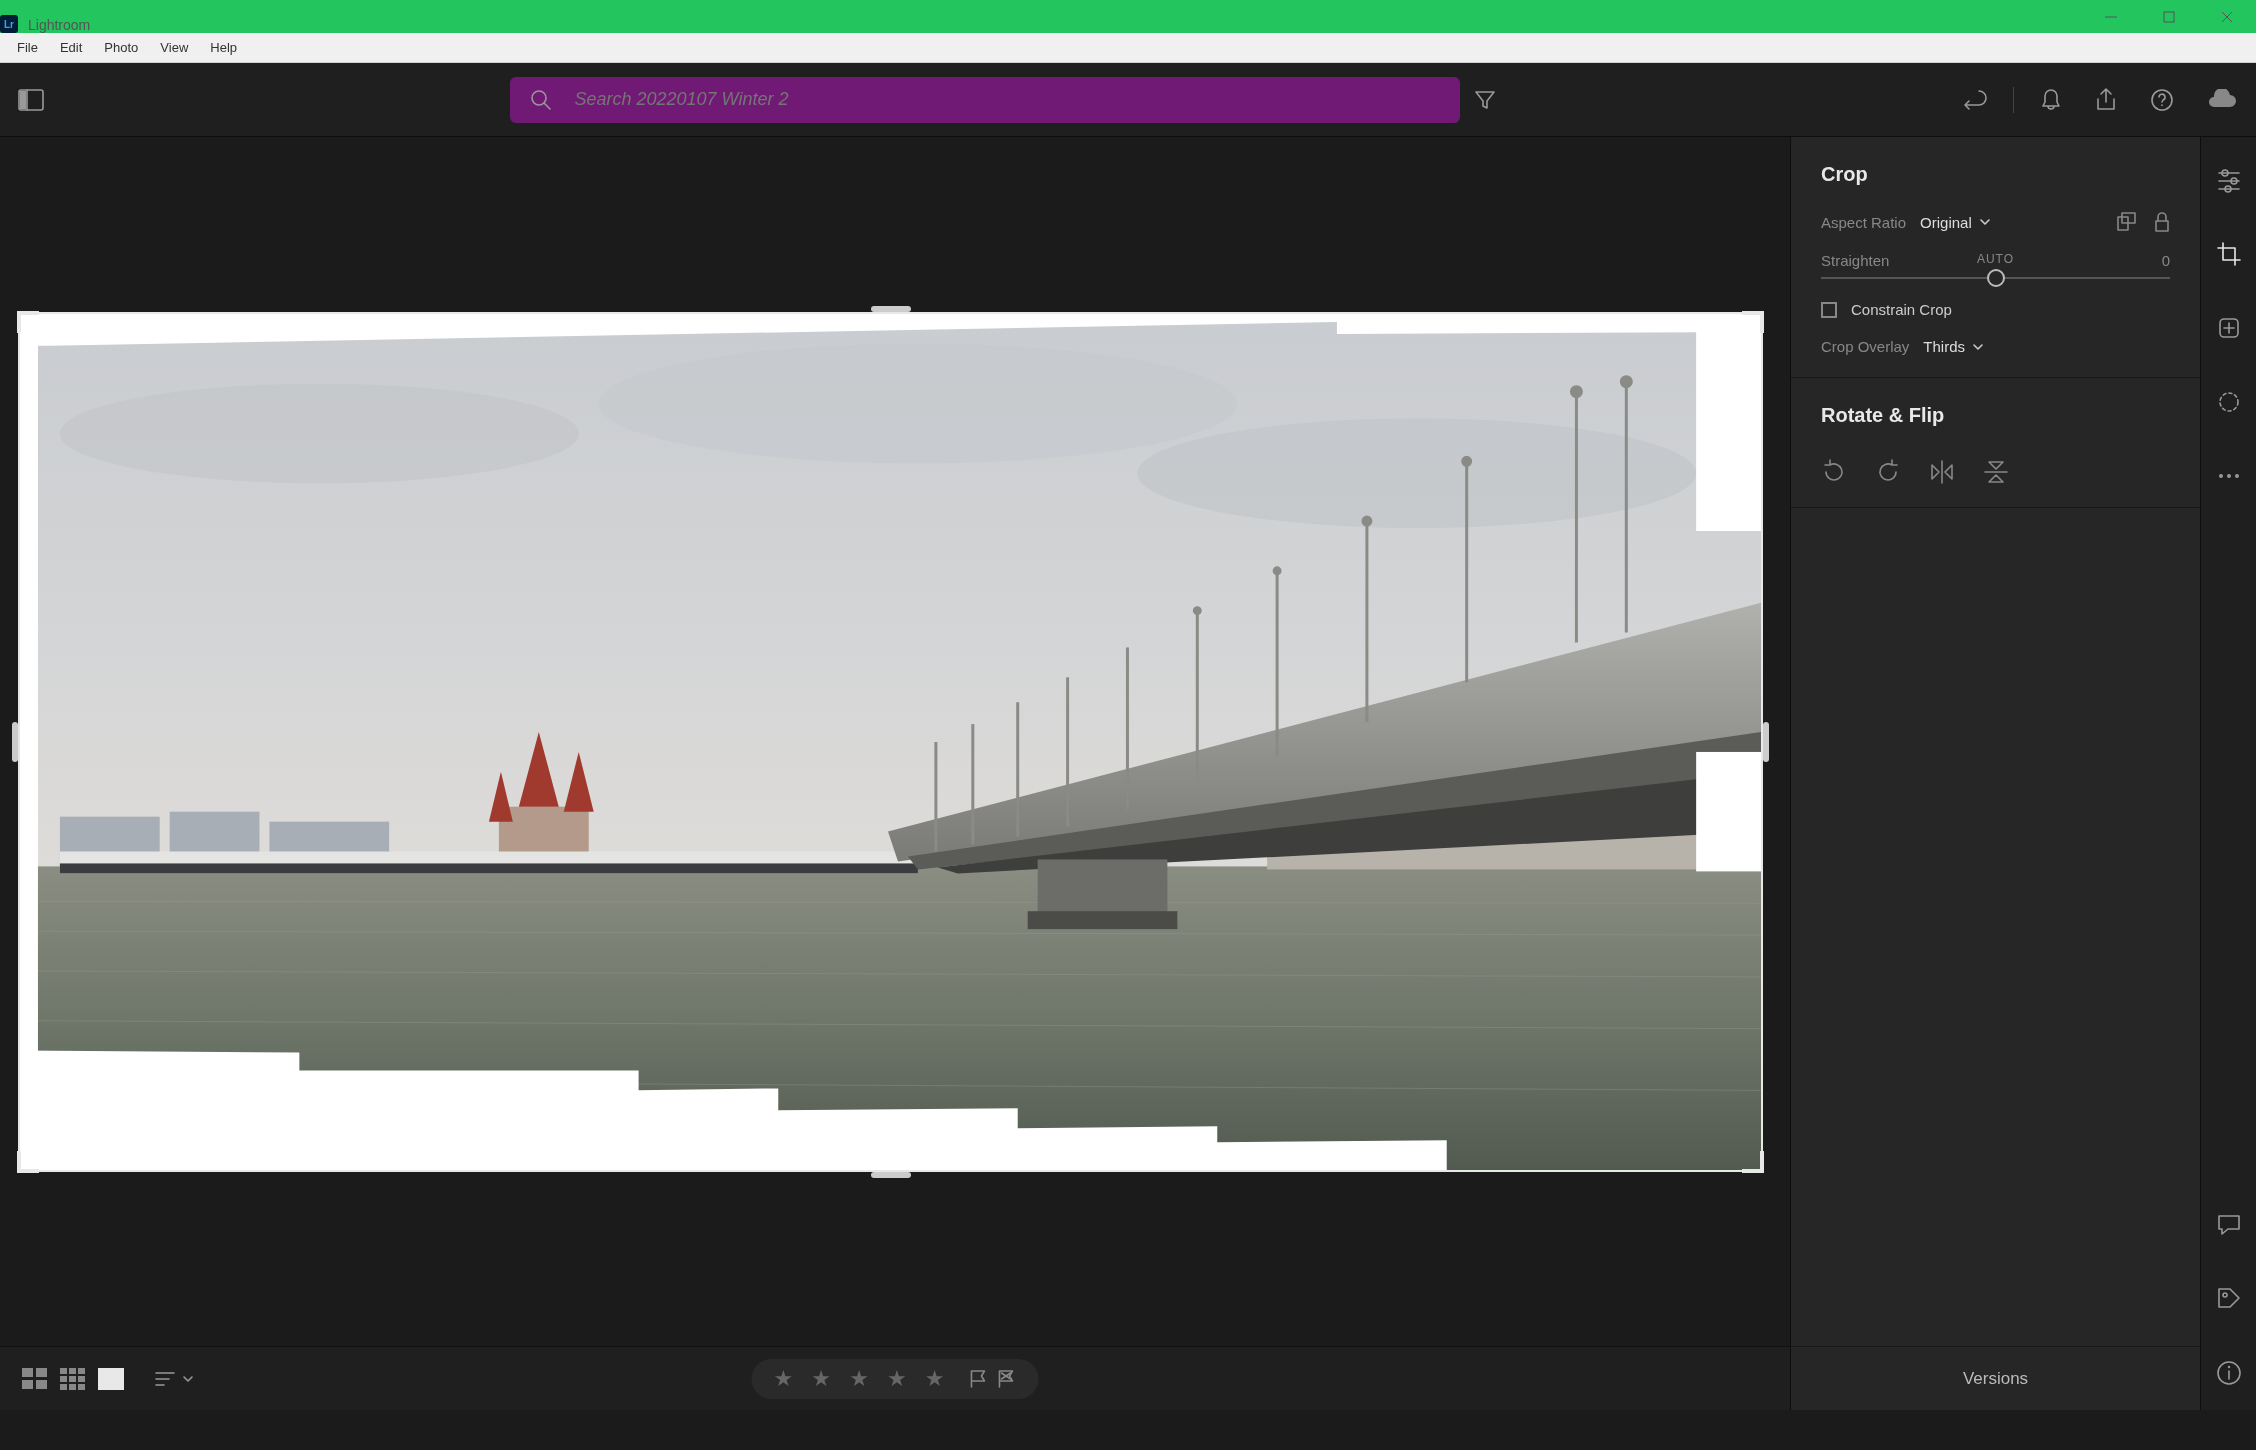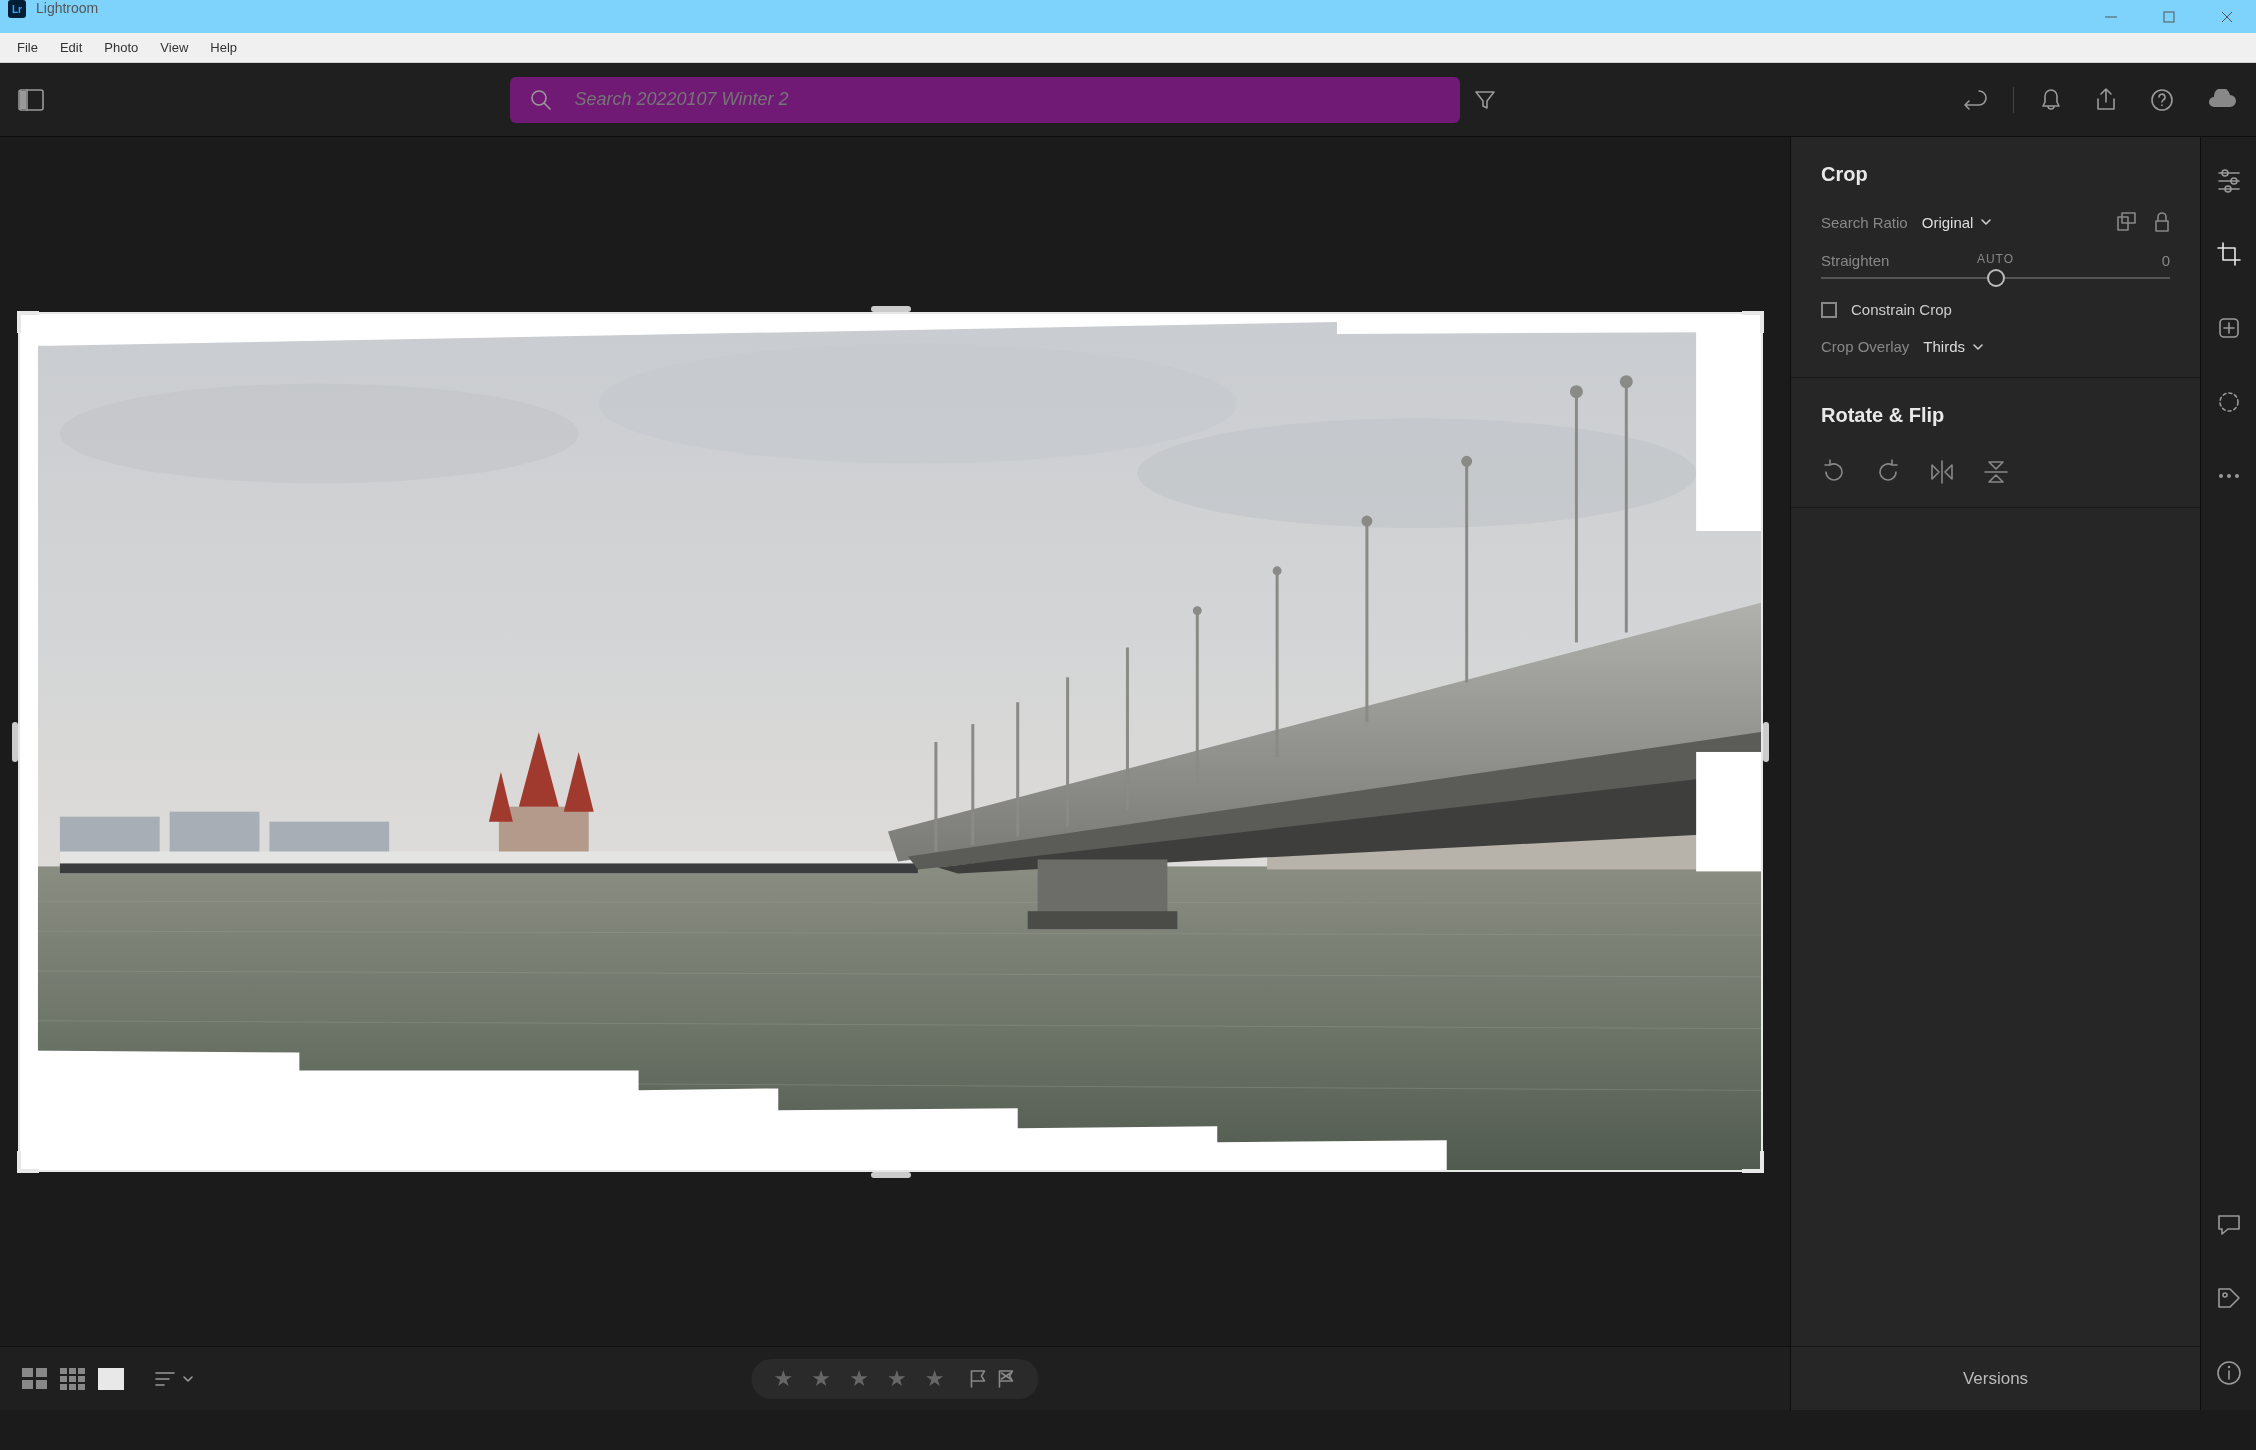--- a/index.html
+++ b/index.html
@@ -1,19 +1,19 @@
 <!DOCTYPE html>
 <html><head>
 <meta charset="utf-8">
 <style>
 * { margin:0; padding:0; box-sizing:border-box; font-family:"Segoe UI",Arial,sans-serif; user-select:none; }
 html,body { width:2256px; height:1450px; background:#1b1b1b; overflow:hidden; }
 
 
-.titlebar { height:33px; background:#7dd3fc; display:flex; align-items:flex-start; padding-left:8px; }
+.titlebar { height:33px; background:#22c55e; display:flex; align-items:flex-end; }
 .titlebar .logo { width:18px; height:18px; background:#001e36; display:flex; align-items:center; justify-content:center; border-radius:3px; margin-right:10px; }
 .titlebar .logo span { color:#31a8ff; font-size:10px; font-weight:bold; }
 .titlebar .title { color:#555; font-size:14px; }
 .winctrl { margin-left:auto; display:flex; }
 .winctrl div { width:58px; height:33px; display:flex; align-items:center; justify-content:center; color:#555; font-size:14px; }
 .winctrl svg { stroke:#555; stroke-width:1; fill:none; }
 
 
 .menubar { height:30px; background:#f0f0f0; display:flex; align-items:center; padding-left:8px; gap:4px; border-bottom:1px solid #d0d0d0; }
 .menubar span { color:#333; font-size:13px; padding:5px 9px; cursor:default; }
@@ -318,21 +318,21 @@
             </svg>
         </div>
       </div>
     </div>
   </div>
 
   <div class="rightpanel">
     <div class="section">
       <h3>Crop</h3>
       <div class="row">
-        <span class="lbl">Search Ratio</span>
+        <span class="lbl">Aspect Ratio</span>
         <span class="val">
           <span>Original</span>
           <svg width="14" height="14" style="color:#ccc">
               <path d="M3 5 L7 9 L11 5" class="ic-stroke"></path>
             </svg>
         </span>
         <span class="spacer"></span>
         <span class="ctrl">
           <svg width="20" height="20" style="color:#888">
               <rect x="2" y="5" width="10" height="13" class="ic-stroke"></rect>

